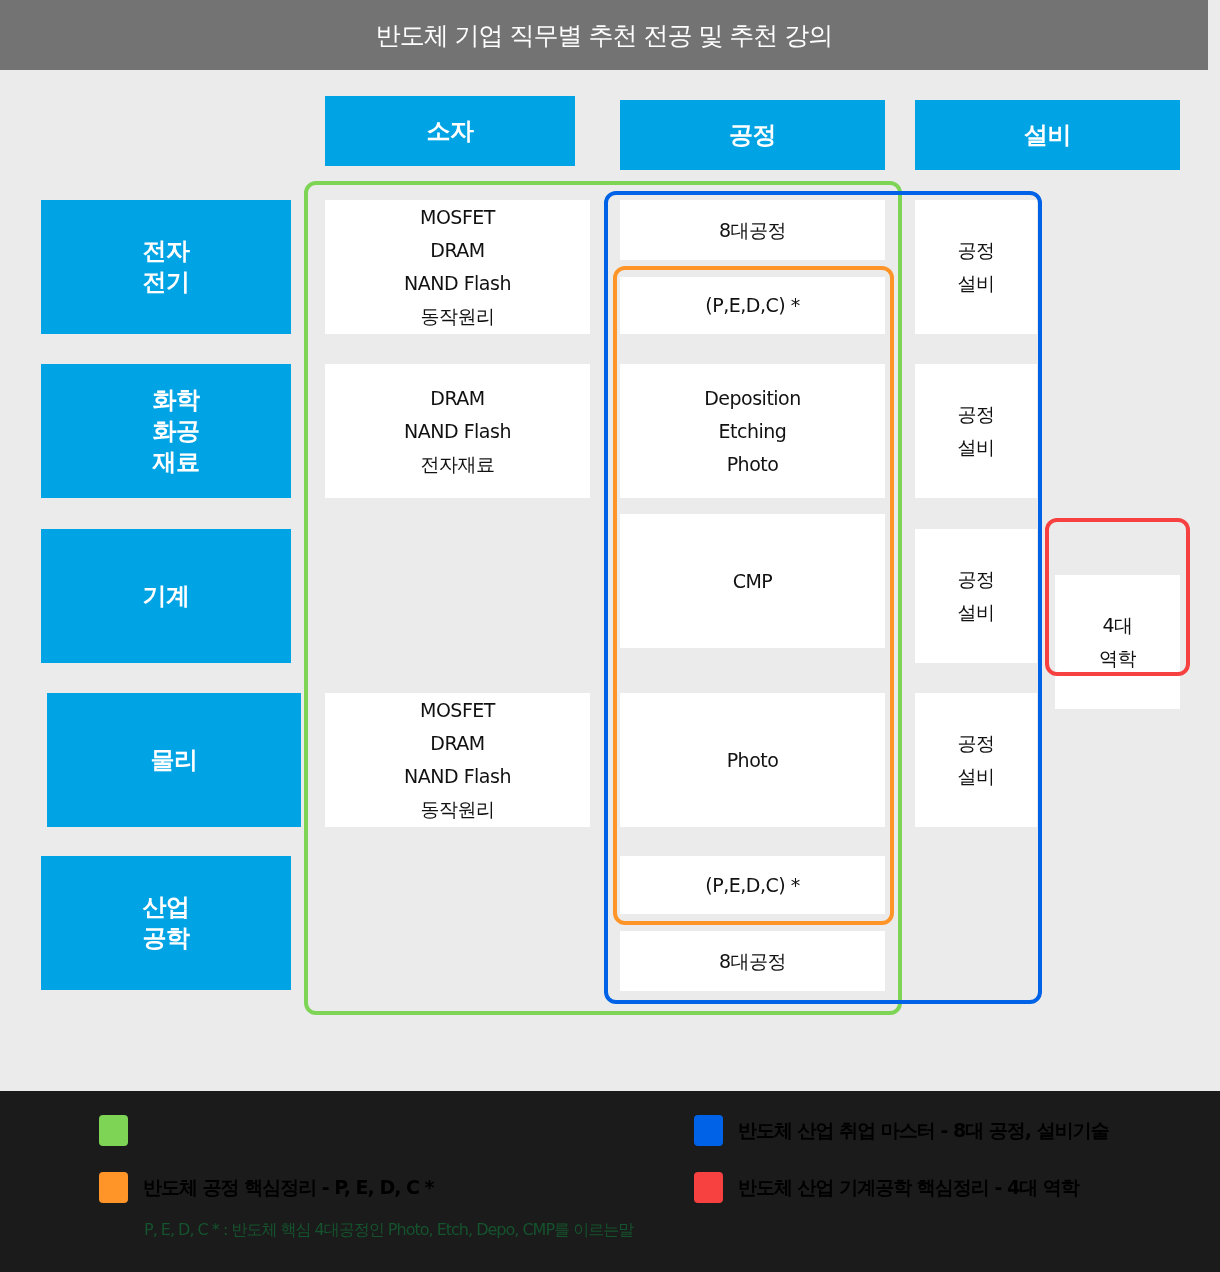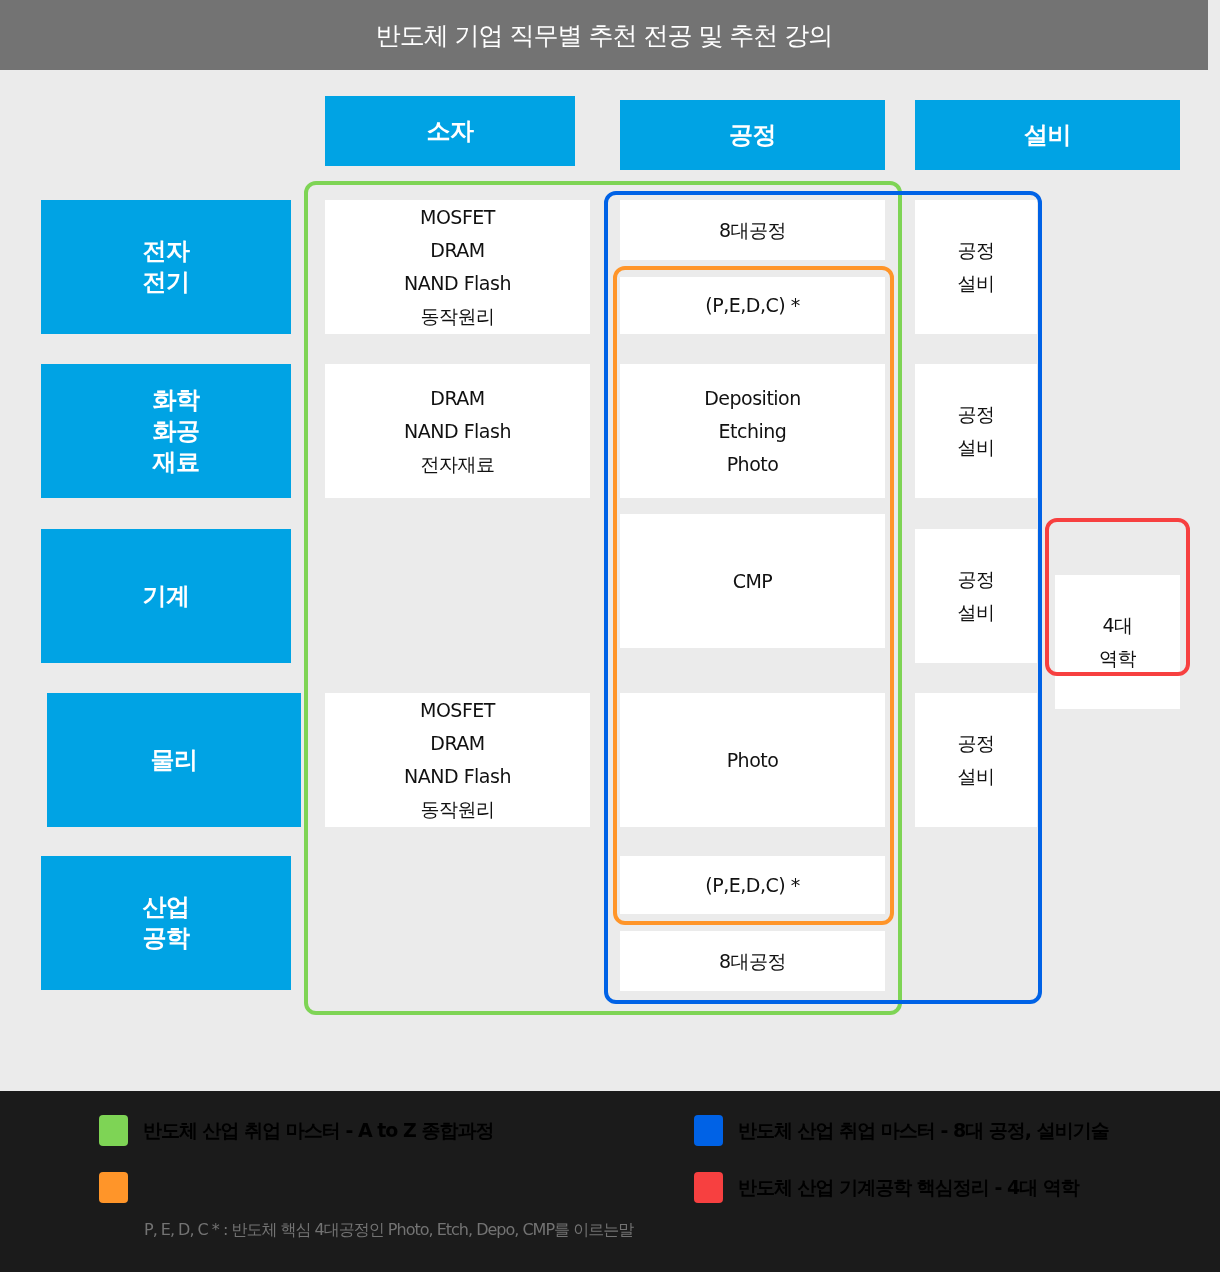--- a/index.html
+++ b/index.html
@@ -6,21 +6,21 @@
   html, body { width: 1220px; height: 1272px; }
   body { background: #ebebeb; font-family: "DejaVu Sans", "Liberation Sans", sans-serif; position: relative; overflow: hidden; }
   .header { position: absolute; left: 0; top: 0; width: 1208px; height: 70px; background: #737373; color: #fff; display: flex; align-items: center; justify-content: center; font-size: 25px; font-weight: normal; letter-spacing: -1px; }
   .blue-box { position: absolute; background: #00a3e4; color: #fff; display: flex; align-items: center; justify-content: center; text-align: center; font-weight: bold; font-size: 24px; line-height: 31px; white-space: pre-line; letter-spacing: -0.5px; }
   .cell { position: absolute; background: #fff; color: #111; display: flex; align-items: center; justify-content: center; text-align: center; font-size: 19px; line-height: 33px; white-space: pre-line; letter-spacing: -0.5px; }
   .outline { position: absolute; border-style: solid; border-width: 4px; background: transparent; pointer-events: none; }
   .footer { position: absolute; left: 0; top: 1091px; width: 1220px; height: 181px; background: #1b1b1b; }
   .legend-item { position: absolute; display: flex; align-items: center; }
   .swatch { width: 29px; height: 31px; border-radius: 4px; margin-right: 15px; }
   .legend-label { font-size: 19px; font-weight: bold; color: #000; letter-spacing: -1px; }
-  .footnote { position: absolute; left: 144px; top: 1220px; font-size: 16px; color: #737373; letter-spacing: -1px; }
+  .footnote { position: absolute; left: 144px; top: 1220px; font-size: 16px; color: #14532d; letter-spacing: -1px; }
 </style>
 </head>
 <body>
 
 <div class="header">반도체 기업 직무별 추천 전공 및 추천 강의</div>
 
 <div class="blue-box" style="left:325px;top:96px;width:250px;height:70px;">소자</div>
 <div class="blue-box" style="left:620px;top:100px;width:265px;height:70px;">공정</div>
 <div class="blue-box" style="left:915px;top:100px;width:265px;height:70px;">설비</div>
 
@@ -70,27 +70,27 @@
 
 <div class="outline" style="left:304px;top:181px;width:598px;height:834px;border-color:#7ed455;border-radius:12px;"></div>
 <div class="outline" style="left:604px;top:191px;width:438px;height:813px;border-color:#0062e6;border-radius:12px;"></div>
 <div class="outline" style="left:613px;top:266px;width:281px;height:659px;border-color:#ff9529;border-radius:12px;"></div>
 <div class="outline" style="left:1045px;top:518px;width:145px;height:158px;border-color:#f74040;border-radius:12px;"></div>
 
 <div class="footer"></div>
 
 <div class="legend-item" style="left:99px;top:1115px;">
   <div class="swatch" style="background:#7ed455;"></div>
-  <span class="legend-label">반도체  산업 취업 마스터 - A to Z 종합과정</span>
 </div>
 <div class="legend-item" style="left:694px;top:1115px;">
   <div class="swatch" style="background:#0062e6;"></div>
   <span class="legend-label">반도체  산업 취업 마스터 - 8대 공정, 설비기술</span>
 </div>
 <div class="legend-item" style="left:99px;top:1172px;">
   <div class="swatch" style="background:#ff9529;"></div>
+  <span class="legend-label">반도체  공정 핵심정리 - P, E, D, C *</span>
 </div>
 <div class="legend-item" style="left:694px;top:1172px;">
   <div class="swatch" style="background:#f74040;"></div>
   <span class="legend-label">반도체  산업 기계공학 핵심정리 - 4대 역학</span>
 </div>
 
 <div class="footnote">P, E, D, C * : 반도체 핵심 4대공정인 Photo, Etch, Depo, CMP를 이르는말</div>
 
 </body></html>

